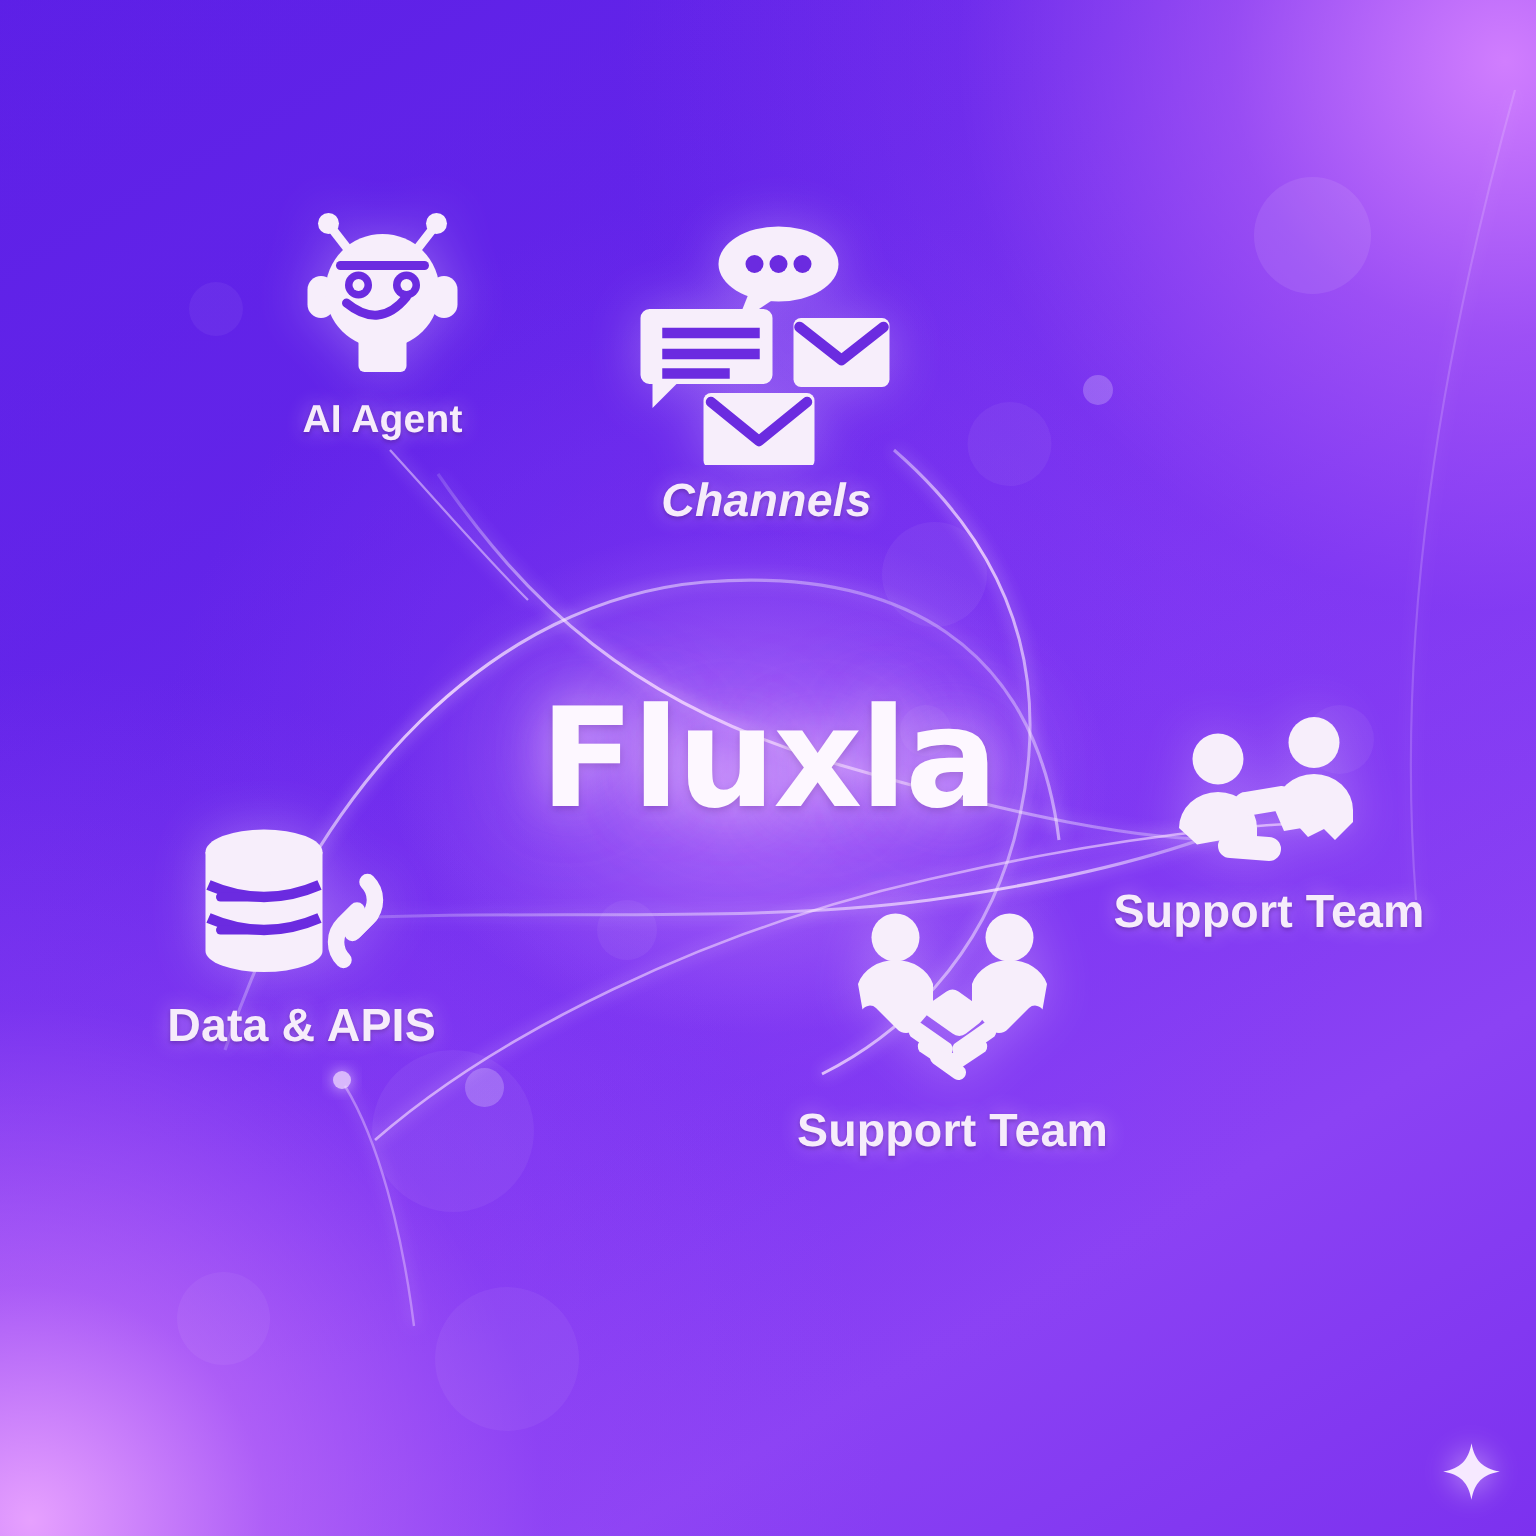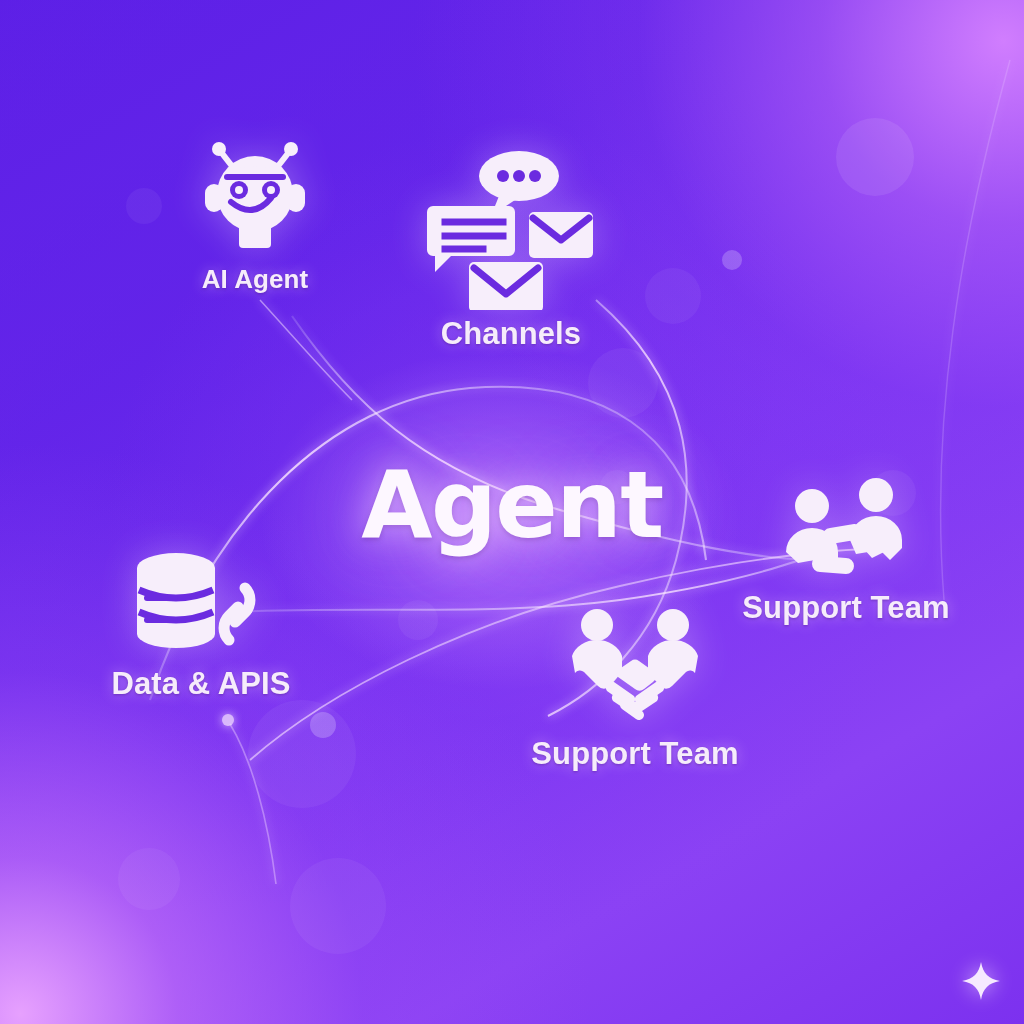--- a/index.html
+++ b/index.html
@@ -66,21 +66,21 @@
     color: #f6ecfb;
     font-weight: 700;
     letter-spacing: 0.1px;
     text-shadow: 0 0 14px rgba(255,220,255,0.45), 0 1px 3px rgba(50,0,110,0.45);
     white-space: nowrap;
   }
 
   #node-ai-agent      { left: 155px; top: 132px;  width: 200px; }
   #node-ai-agent      .node-label { font-size: 26px; margin-top: 4px; text-align: center; }
 
-  #node-channels      { left: 408px; top: 150px;  width: 206px; }
+  #node-channels      { left: 408px; top: 150px;  width: 206px; font-style: italic; }
   #node-channels      .node-label { font-size: 31px; margin-top: 6px; }
 
   #node-data-apis     { left: 95px;  top: 548px;  width: 212px; align-items: center; }
   #node-data-apis     .node-label { font-size: 31px; margin-top: 6px; }
 
   #node-support-bottom{ left: 520px; top: 608px;  width: 230px; }
   #node-support-bottom .node-label { font-size: 31px; margin-top: 10px; }
 
   #node-support-right { left: 730px; top: 478px;  width: 232px; }
   #node-support-right .node-label { font-size: 31px; margin-top: 8px; }
@@ -311,20 +311,20 @@
         <path d="M70,62 a26,24 0 0 1 52,0 v8 l-12,12 -10,-10 -24,4 z"></path>
 
         <path d="M74,46 l-24,4 a8,8 0 0 0 1,16 l24,-4 a8,8 0 0 0 -1,-16 z"></path>
         <path d="M78,52 q16,12 26,22 l-12,6 q-12,-14 -22,-20 z"></path>
       </g>
     </svg>
     <div class="node-label">Support Team</div>
   </div>
 
   <div id="brand">
-    <span class="brand-text">Agent</span>
+    <span class="brand-text">Fluxla</span>
   </div>
 
   <svg id="sparkle" viewBox="0 0 40 40" xmlns="http://www.w3.org/2000/svg">
     <path d="M20,2 C22,13 27,18 38,20 C27,22 22,27 20,38 C18,27 13,22 2,20 C13,18 18,13 20,2 Z" fill="#f6e9ff"></path>
   </svg>
 
 </div>
 
 </body></html>

